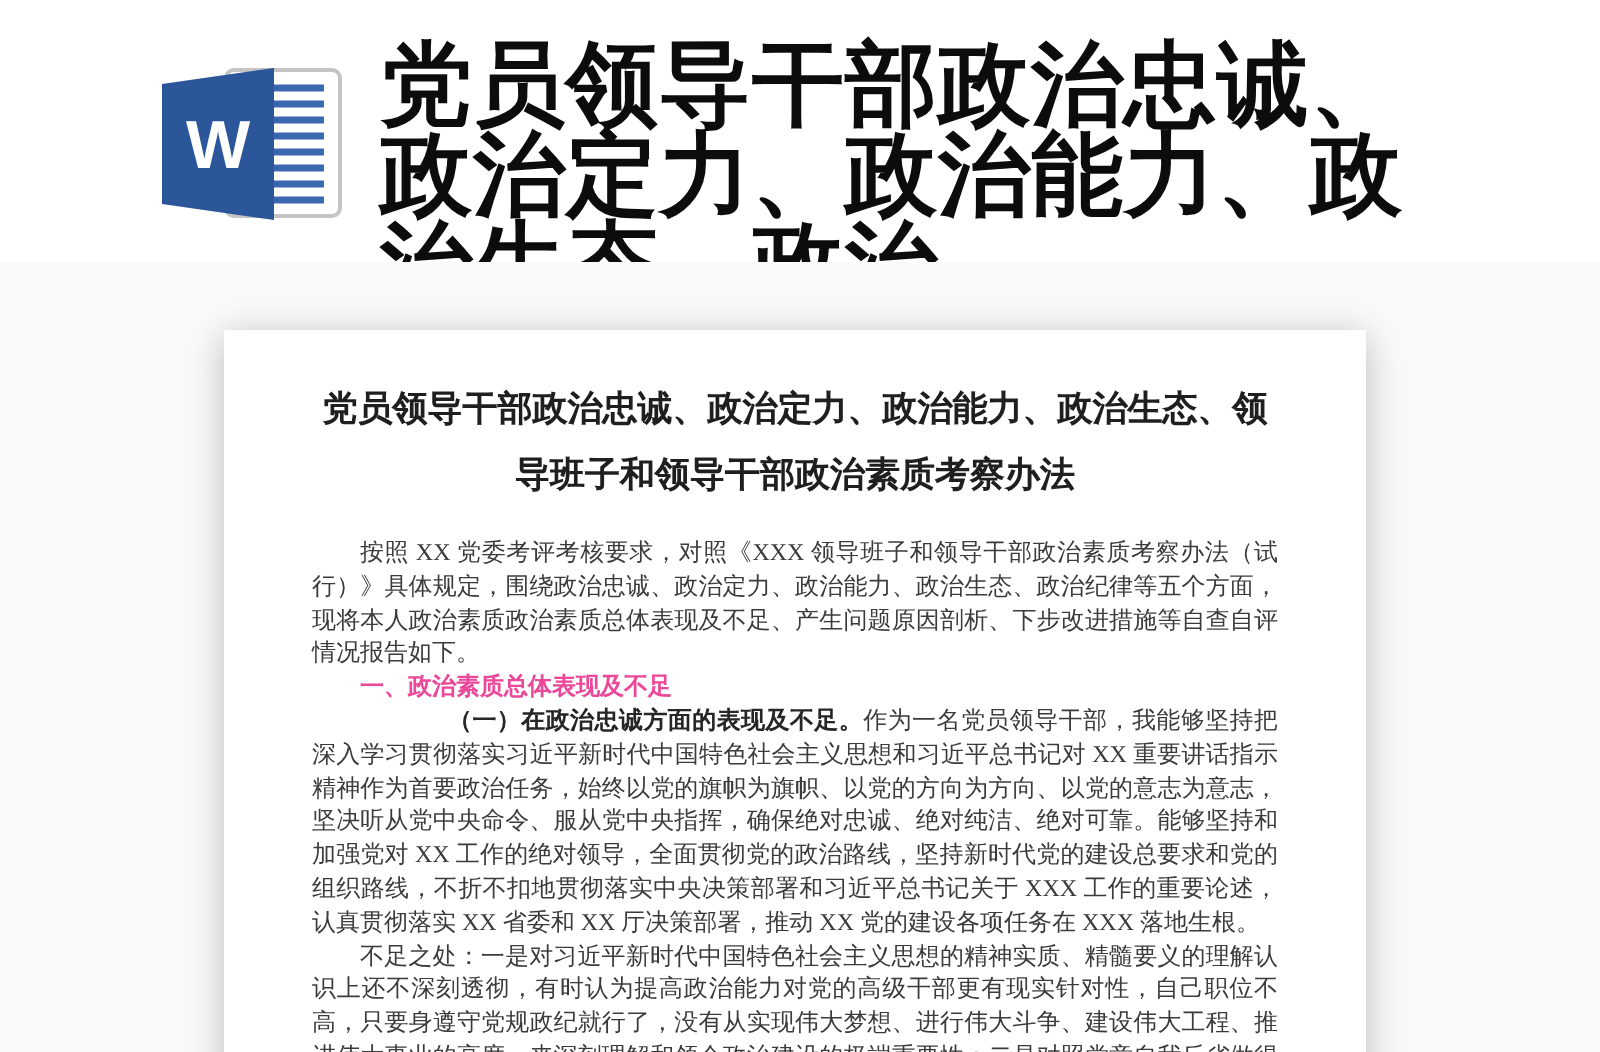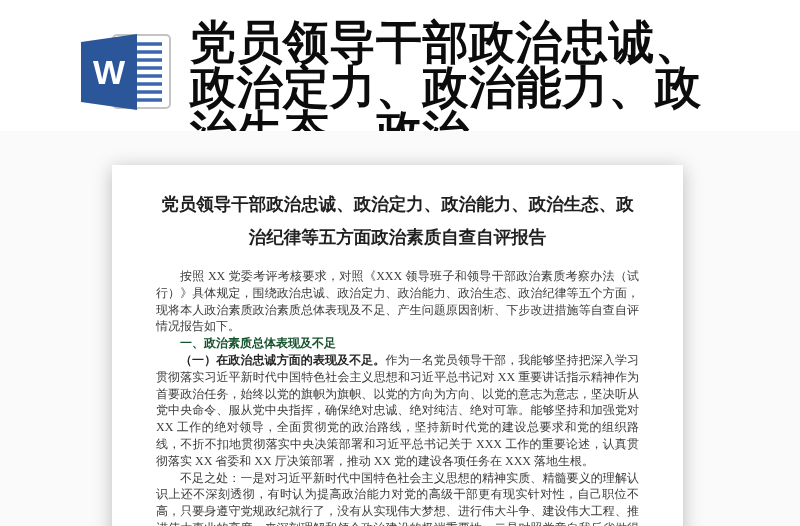--- a/index.html
+++ b/index.html
@@ -49,22 +49,22 @@
   }
   .doc-par, .doc-heading {
     margin: 0;
     font-family: "Liberation Serif", serif;
     font-size: 12px; line-height: 16.8px;
     color: #3b3b3b;
     text-align: justify;
     text-indent: 2em;
     word-break: break-all;
   }
-  .doc-heading { font-weight: bold; color: #14532d; }
-  .doc-par b { font-weight: bold; color: #262626; }
+  .doc-heading { font-weight: bold; color: #ec4899; }
+  .doc-par b { font-weight: bold; color: #262626; margin-left: 44px; }
 </style>
 </head>
 <body>
 
 <div class="app">
 
   <header class="topbar">
     <div class="word-icon">
       <svg viewBox="0 0 96 80" width="96" height="80" aria-hidden="true">
         <rect x="36" y="3" width="57" height="73" rx="4" fill="#ffffff" stroke="#c4c4c4" stroke-width="2"></rect>
@@ -80,21 +80,21 @@
         </g>
         <polygon points="4,10 60,2 60,78 4,70" fill="#2b579a"></polygon>
         <text x="32" y="52" font-size="34" font-weight="bold" fill="#ffffff" text-anchor="middle" font-family="Liberation Sans, sans-serif">W</text>
       </svg>
     </div>
     <h1 class="file-title">党员领导干部政治忠诚、政治定力、政治能力、政治生态、政治</h1>
   </header>
 
   <main class="preview-area">
     <section class="doc-page">
-      <h2 class="doc-title">党员领导干部政治忠诚、政治定力、政治能力、政治生态、政治纪律等五方面政治素质自查自评报告</h2>
+      <h2 class="doc-title">党员领导干部政治忠诚、政治定力、政治能力、政治生态、领导班子和领导干部政治素质考察办法</h2>
       <div class="doc-body" id="doc-body">
           <p class="doc-par">按照 XX 党委考评考核要求，对照《XXX 领导班子和领导干部政治素质考察办法（试行）》具体规定，围绕政治忠诚、政治定力、政治能力、政治生态、政治纪律等五个方面，现将本人政治素质政治素质总体表现及不足、产生问题原因剖析、下步改进措施等自查自评情况报告如下。</p>
           <p class="doc-heading">一、政治素质总体表现及不足</p>
           <p class="doc-par"><b>（一）在政治忠诚方面的表现及不足。</b>作为一名党员领导干部，我能够坚持把深入学习贯彻落实习近平新时代中国特色社会主义思想和习近平总书记对 XX 重要讲话指示精神作为首要政治任务，始终以党的旗帜为旗帜、以党的方向为方向、以党的意志为意志，坚决听从党中央命令、服从党中央指挥，确保绝对忠诚、绝对纯洁、绝对可靠。能够坚持和加强党对 XX 工作的绝对领导，全面贯彻党的政治路线，坚持新时代党的建设总要求和党的组织路线，不折不扣地贯彻落实中央决策部署和习近平总书记关于 XXX 工作的重要论述，认真贯彻落实 XX 省委和 XX 厅决策部署，推动 XX 党的建设各项任务在 XXX 落地生根。</p>
           <p class="doc-par">不足之处：一是对习近平新时代中国特色社会主义思想的精神实质、精髓要义的理解认识上还不深刻透彻，有时认为提高政治能力对党的高级干部更有现实针对性，自己职位不高，只要身遵守党规政纪就行了，没有从实现伟大梦想、进行伟大斗争、建设伟大工程、推进伟大事业的高度，来深刻理解和领会政治建设的极端重要性；二是对照党章自我反省做得不够。向组织思想汇报主动性不够，内容上也欠深刻具体，有以点代面、避重就轻、报喜藏忧的情况；三是有时对社会上一些不良现象斗争性不够，对少数干部的不当言论未能及时予以批评教育</p>
         </div>
     </section>
   </main>
 
 </div>

